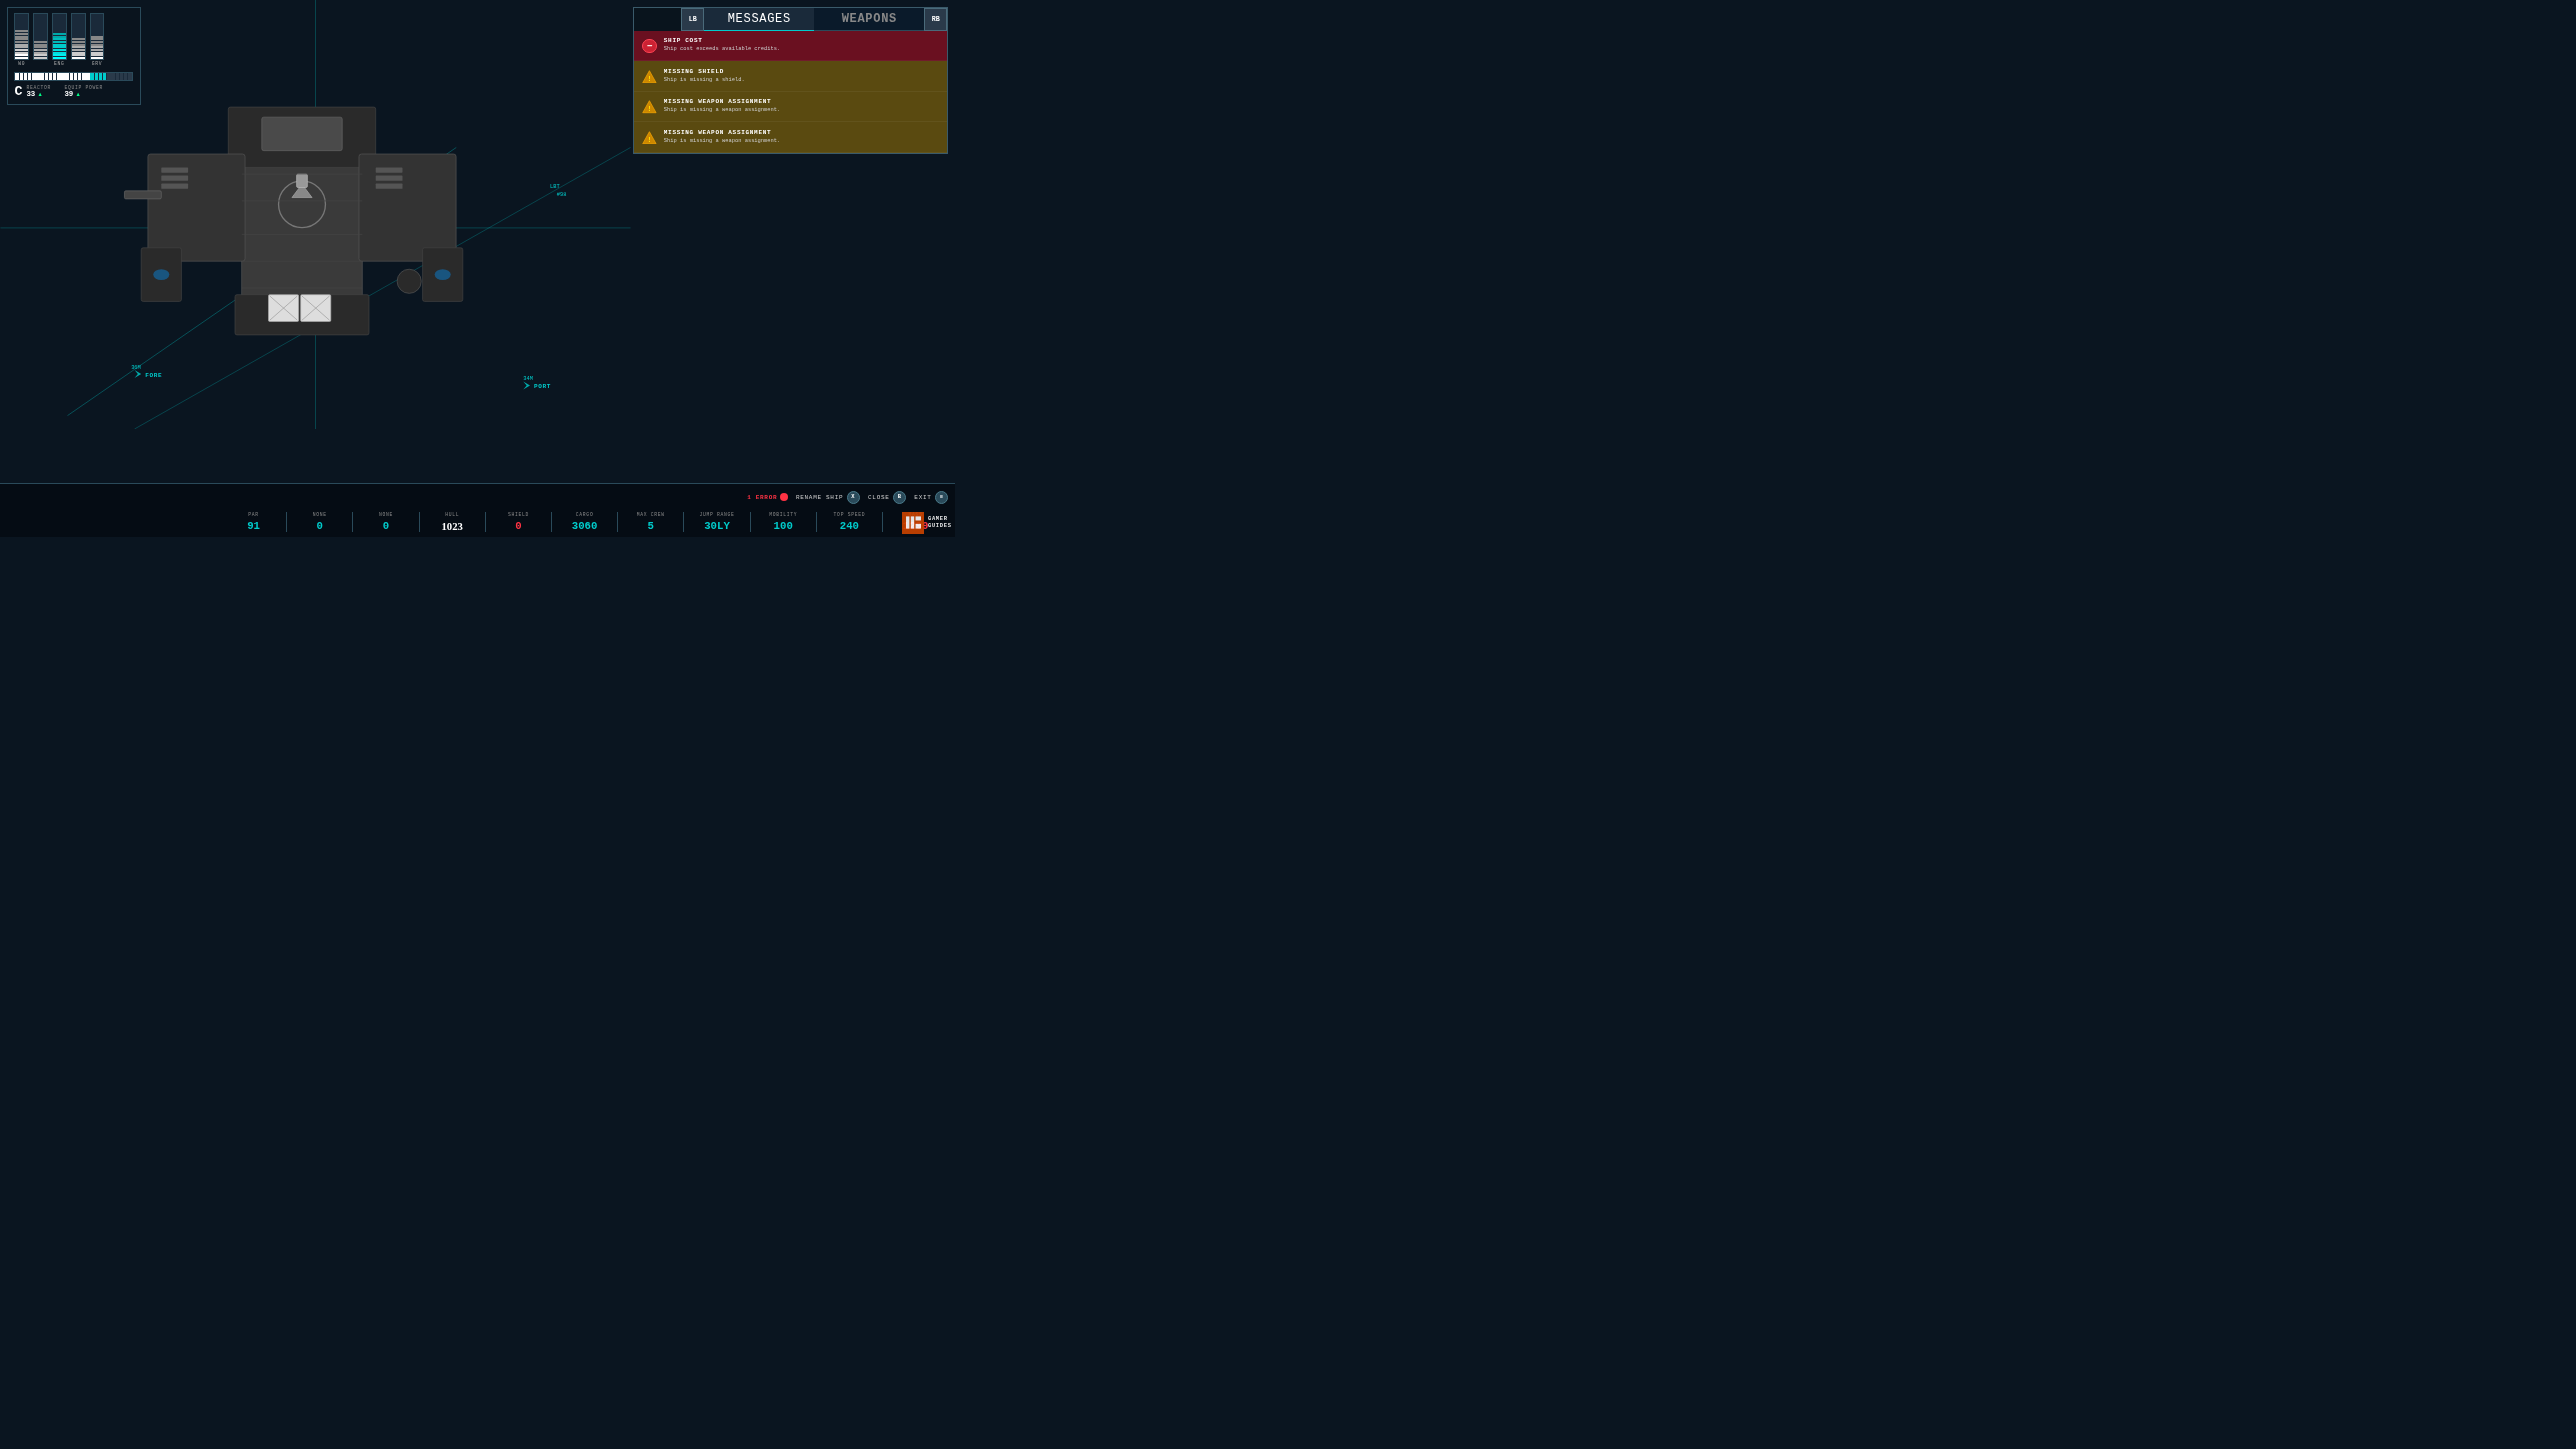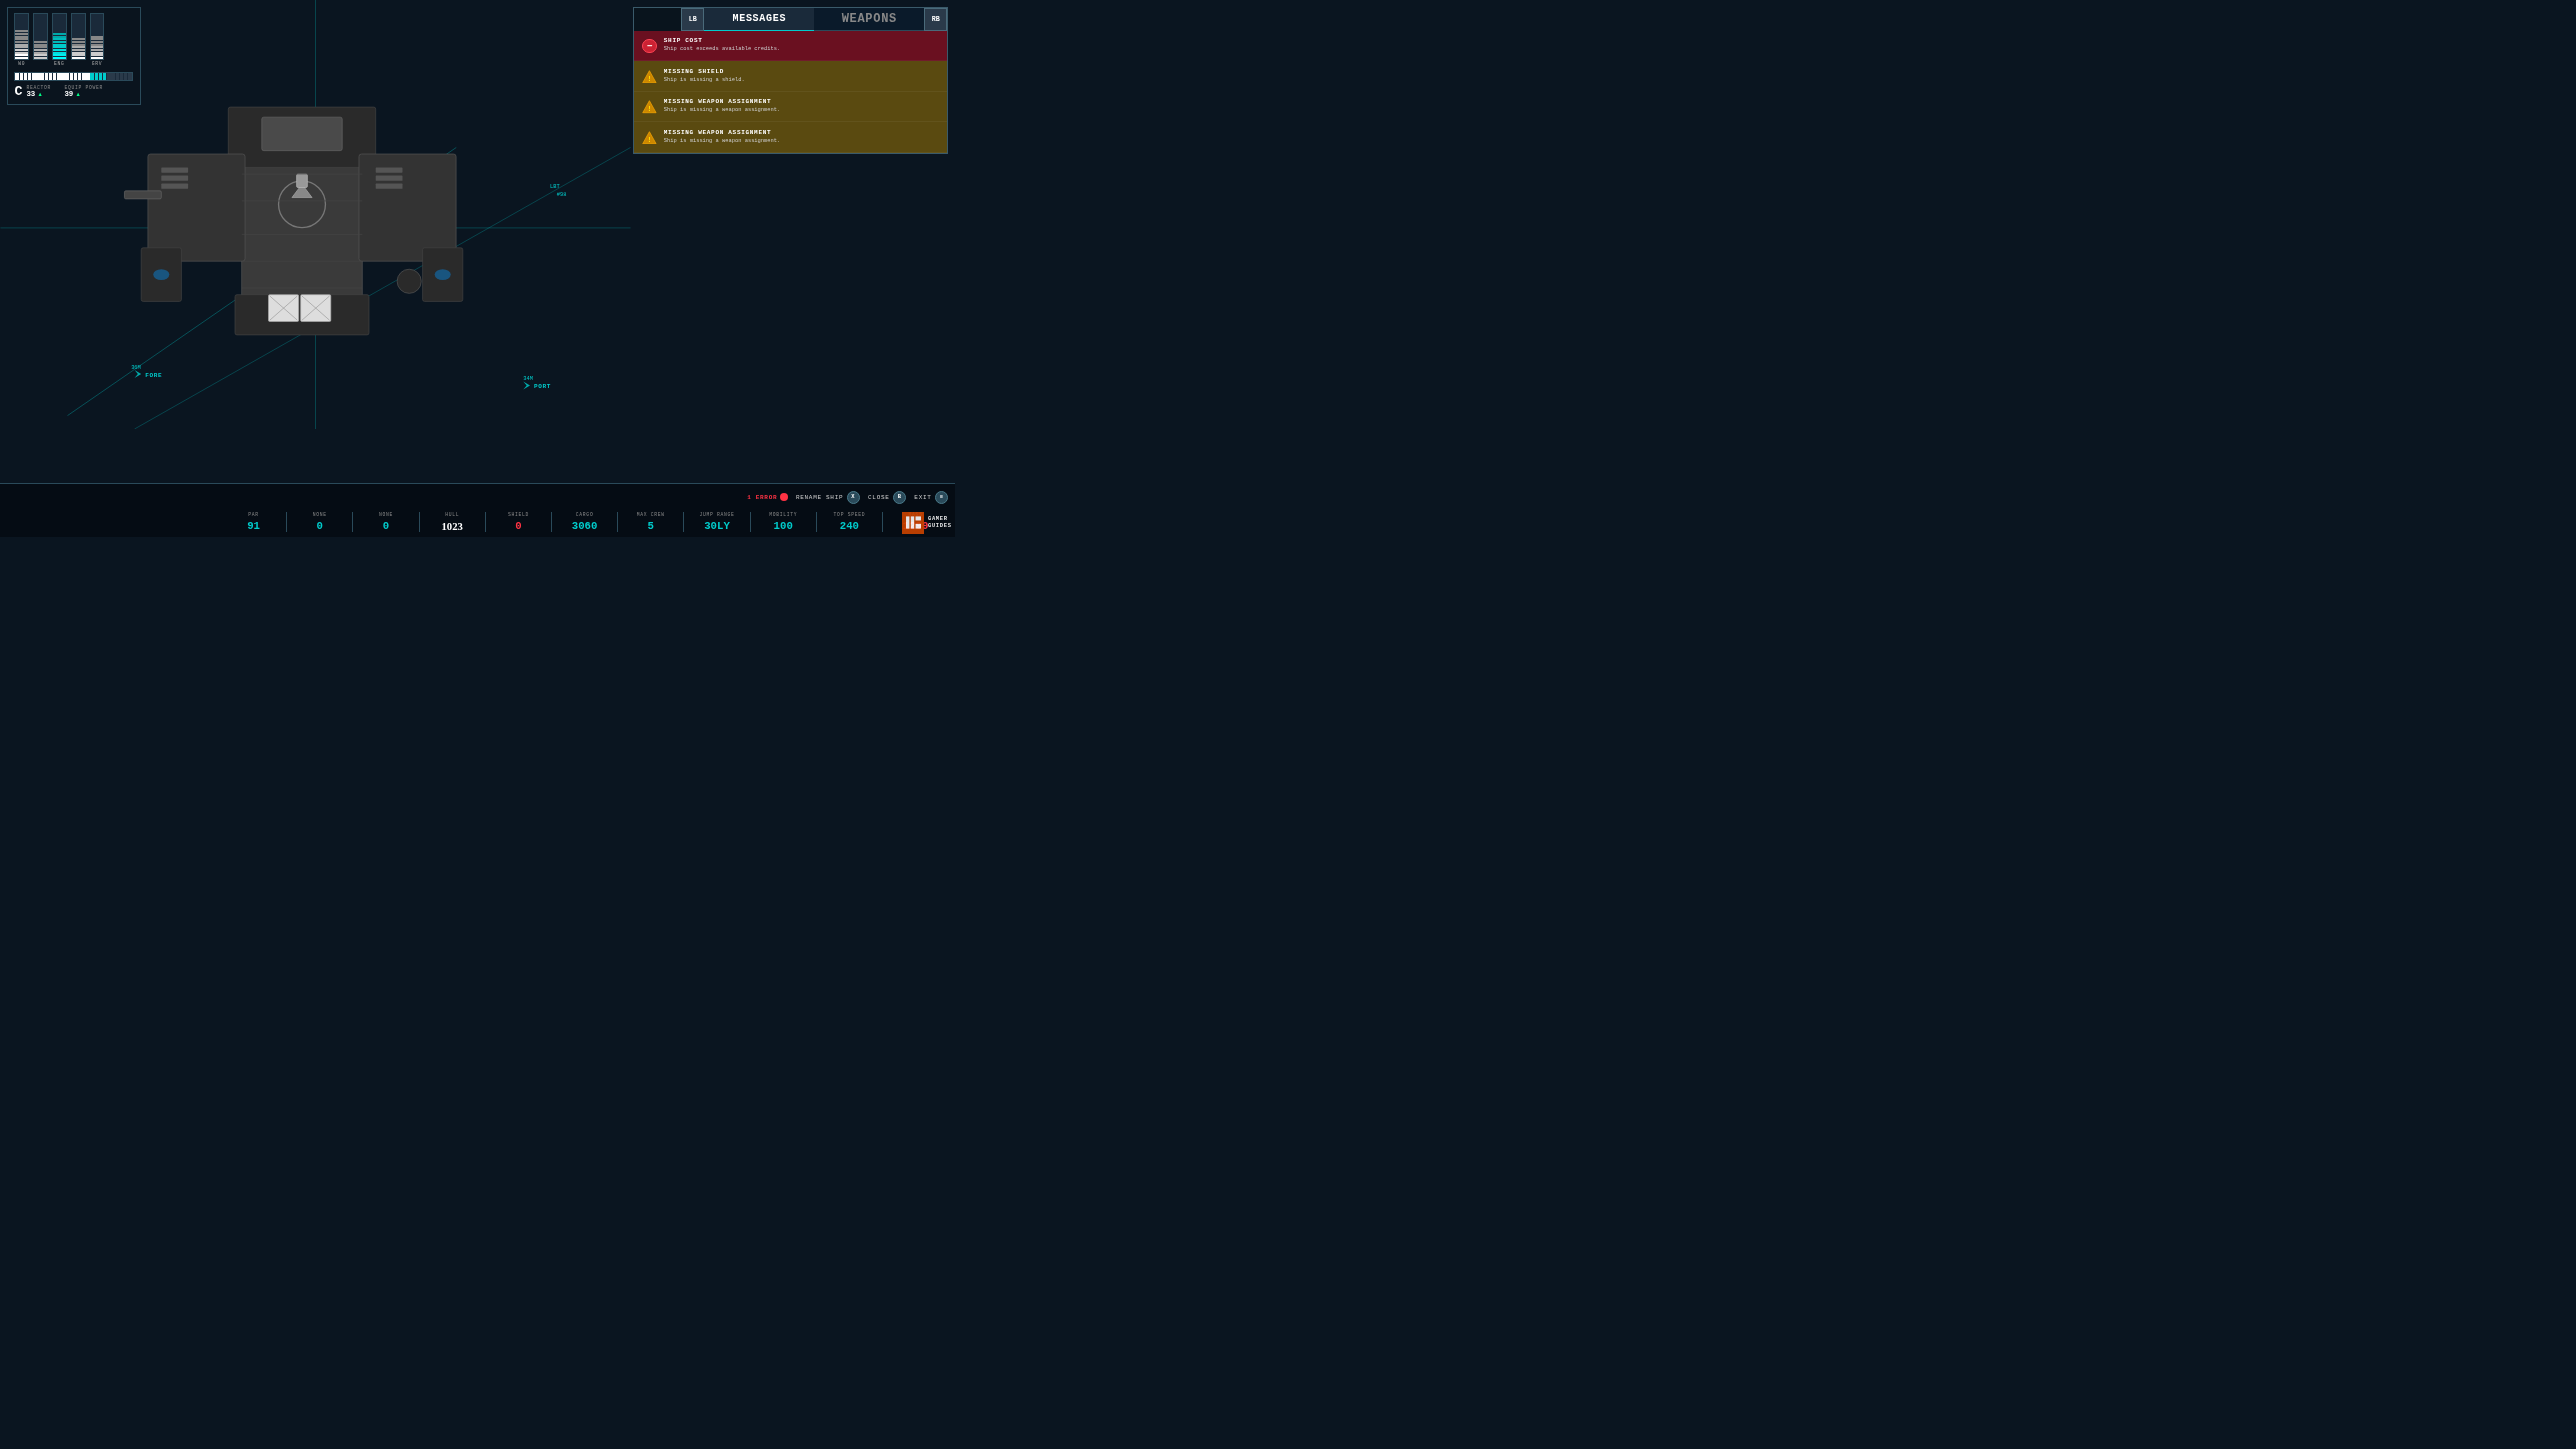--- a/index.html
+++ b/index.html
@@ -165,22 +165,22 @@
       font-weight: bold;
       cursor: pointer;
     }
 
     .tab-active {
       flex: 1;
       background: #1a2a3a;
       border: none;
       border-bottom: 1.3px solid #00cccc;
       color: #ffffff;
-      font-size: 10px;
-      font-weight: bold;
+      font-size: 12px;
+      font-weight: normal;
       letter-spacing: 0.7px;
       display: flex;
       align-items: center;
       justify-content: center;
     }
 
     .tab-inactive {
       flex: 1;
       background: #0a1a2a;
       border: none;

